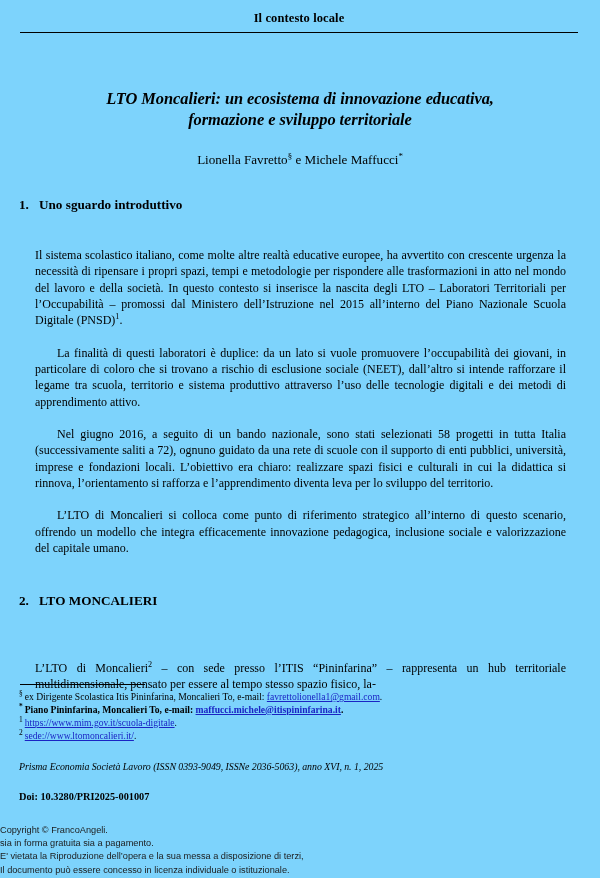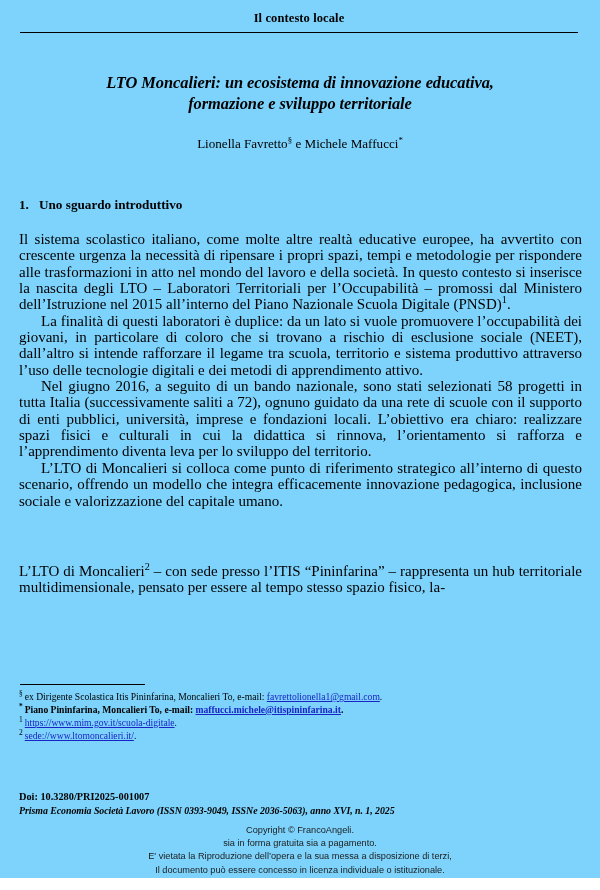--- a/index.html
+++ b/index.html
@@ -36,21 +36,21 @@
     top: 32px;
     height: 0;
     border-top: 1.4px solid #000;
   }
 
   
   .title-block {
     position: absolute;
     left: 30px;
     right: 30px;
-    top: 72px;
+    top: 88px;
     text-align: center;
   }
   .doc-title {
     font-weight: bold;
     font-style: italic;
     font-size: 16.4px;
     line-height: 21px;
     letter-spacing: -0.05px;
   }
   .authors {
@@ -82,22 +82,22 @@
     width: 20px;
   }
   h3.subsec {
     margin: 0;
     font-size: 13px;
     font-weight: bold;
     font-style: italic;
     line-height: 17px;
   }
   p.para {
-    margin: 0;
-    font-size: 15px;
+    margin: 16px;
+    font-size: 12px;
     line-height: 16.35px;
     text-align: justify;
     text-justify: inter-word;
     hyphens: manual;
   }
   p.para.indent { text-indent: 22px; }
   .gap-after-head { height: 18px; }
   .gap-para-sec { height: 19px; }
   .gap-sec-sub { height: 18px; }
   .gap-sub-para { height: 17px; }
@@ -130,41 +130,40 @@
     color: #1a24c4;
     text-decoration: underline;
     margin-top: 48px;
   }
   .fn-bold { font-weight: bold; }
 
   
   .journal-line {
     position: absolute;
     left: 19px;
-    top: 805px;
+    top: 761px;
     font-size: 9.9px;
     font-style: italic;
-    font-weight: bold;
+    font-weight: normal;
     letter-spacing: -0.05px;
   }
   .doi-line {
     position: absolute;
     left: 19px;
     top: 791px;
     font-size: 10.3px;
     font-weight: bold;
   }
 
   
   .copyright {
     position: absolute;
     left: 0;
     right: 0;
     top: 824px;
-    text-align: center;
     font-family: "Liberation Sans", "DejaVu Sans", sans-serif;
     font-size: 9.2px;
     line-height: 13.2px;
     color: #1c1c1c;
   }
 </style>
 </head>
 <body>
 
 <div class="page">
@@ -193,20 +192,23 @@
     <p class="para"><span>Il sistema scolastico italiano, come molte altre realtà educative europee, ha avvertito con crescente urgenza la necessità di ripensare i propri spazi, tempi e metodologie per rispondere alle trasformazioni in atto nel mondo del lavoro e della società. In questo contesto si inserisce la nascita degli LTO – Laboratori Territoriali per l’Occupabilità – promossi dal Ministero dell’Istruzione nel 2015 all’interno del Piano Nazionale Scuola Digitale (PNSD)</span><sup>1</sup><span>.</span></p>
 
     <p class="para indent">La finalità di questi laboratori è duplice: da un lato si vuole promuovere l’occupabilità dei giovani, in particolare di coloro che si trovano a rischio di esclusione sociale (NEET), dall’altro si intende rafforzare il legame tra scuola, territorio e sistema produttivo attraverso l’uso delle tecnologie digitali e dei metodi di apprendimento attivo.</p>
 
     <p class="para indent">Nel giugno 2016, a seguito di un bando nazionale, sono stati selezionati 58 progetti in tutta Italia (successivamente saliti a 72), ognuno guidato da una rete di scuole con il supporto di enti pubblici, università, imprese e fondazioni locali. L’obiettivo era chiaro: realizzare spazi fisici e culturali in cui la didattica si rinnova, l’orientamento si rafforza e l’apprendimento diventa leva per lo sviluppo del territorio.</p>
 
     <p class="para indent">L’LTO di Moncalieri si colloca come punto di riferimento strategico all’interno di questo scenario, offrendo un modello che integra efficacemente innovazione pedagogica, inclusione sociale e valorizzazione del capitale umano.</p>
 
     <div class="gap-para-sec"></div>
 
+    <h2 class="sec">
+      <span class="num">2.</span><span>LTO MONCALIERI</span>
+    </h2>
 
     <div class="gap-sec-sub"></div>
 
 
     <div class="gap-sub-para"></div>
 
     <p class="para"><span>L’LTO di Moncalieri</span><sup>2</sup><span> – con sede presso l’ITIS “Pininfarina” – rappresenta un hub territoriale multidimensionale, pensato per essere al tempo stesso spazio fisico, la-</span></p>
 
   </div>
 

